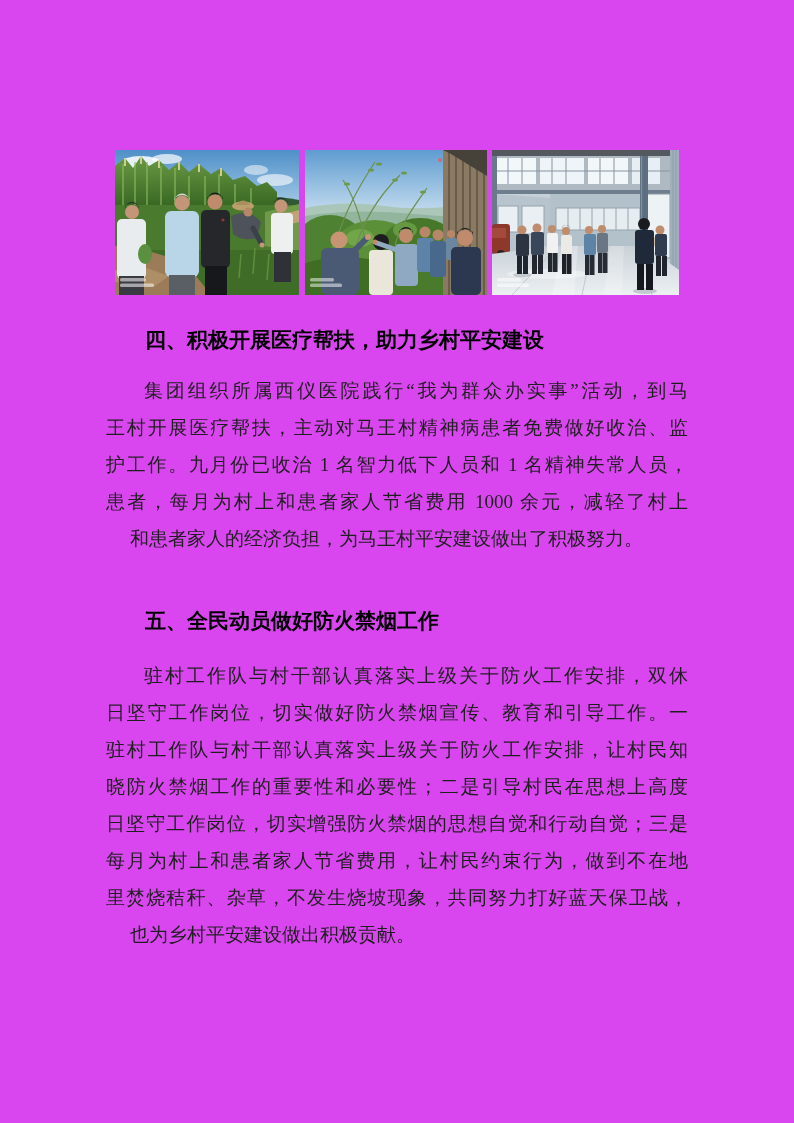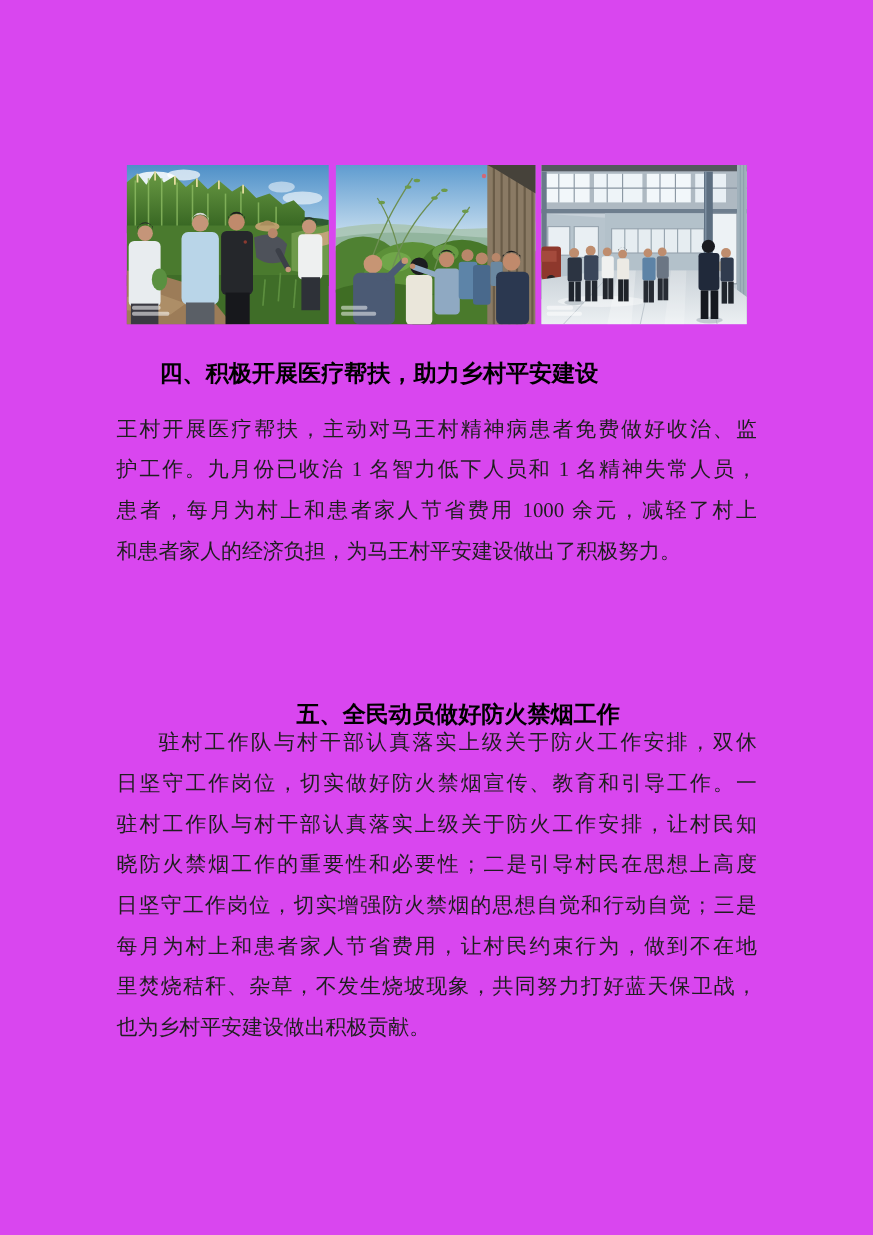--- a/index.html
+++ b/index.html
@@ -20,36 +20,36 @@
 
   
   .section-heading {
     position:absolute; left:106px; width:582px; margin:0;
     box-sizing:border-box; padding-left:39px;
     font-family:"Liberation Sans", sans-serif;
     font-weight:bold; font-size:21px; line-height:26px; color:#000000;
     white-space:nowrap;
   }
   .heading-4 { top:327px; }
-  .heading-5 { top:637px;text-align:center; }
+  .heading-5 { top:608px; }
 
   
   .para {
     position:absolute; left:106px; width:582px; color:#1f1f1f;
     font-size:19px;
   }
   .para-1 { top:372px; }
   .para-2 { top:657px; }
   .line {
     height:37px; line-height:37px;
     text-align:justify; text-align-last:justify;
     white-space:nowrap;
   }
   .line.first { text-indent:2em; }
-  .line.last { text-align-last:left; }
+  .line.last { text-align-last:left;margin-left:24px; }
 </style>
 </head>
 <body>
 
 <div class="page">
 
   <div class="photo-strip">
 
     <figure class="photo photo-1" aria-label="干部群众在玉米地里查看农作物长势">
       <svg viewBox="0 0 184 145" preserveAspectRatio="none">
@@ -320,20 +320,21 @@
           <rect x="5" y="128" width="24" height="3.5" rx="1.5" fill="#ffffff"></rect>
           <rect x="5" y="133.5" width="32" height="3.5" rx="1.5" fill="#ffffff"></rect>
         </g>
       </svg>
     </figure>
   </div>
 
   <h2 class="section-heading heading-4">四、积极开展医疗帮扶，助力乡村平安建设</h2>
 
   <div class="para para-1">
+    <div class="line first">集团组织所属西仪医院践行“我为群众办实事”活动，到马</div>
     <div class="line">王村开展医疗帮扶，主动对马王村精神病患者免费做好收治、监</div>
     <div class="line">护工作。九月份已收治 1 名智力低下人员和 1 名精神失常人员，</div>
     <div class="line">患者，每月为村上和患者家人节省费用 1000 余元，减轻了村上</div>
     <div class="line last">和患者家人的经济负担，为马王村平安建设做出了积极努力。</div>
   </div>
 
   <h2 class="section-heading heading-5">五、全民动员做好防火禁烟工作</h2>
 
   <div class="para para-2">
     <div class="line first">驻村工作队与村干部认真落实上级关于防火工作安排，双休</div>

